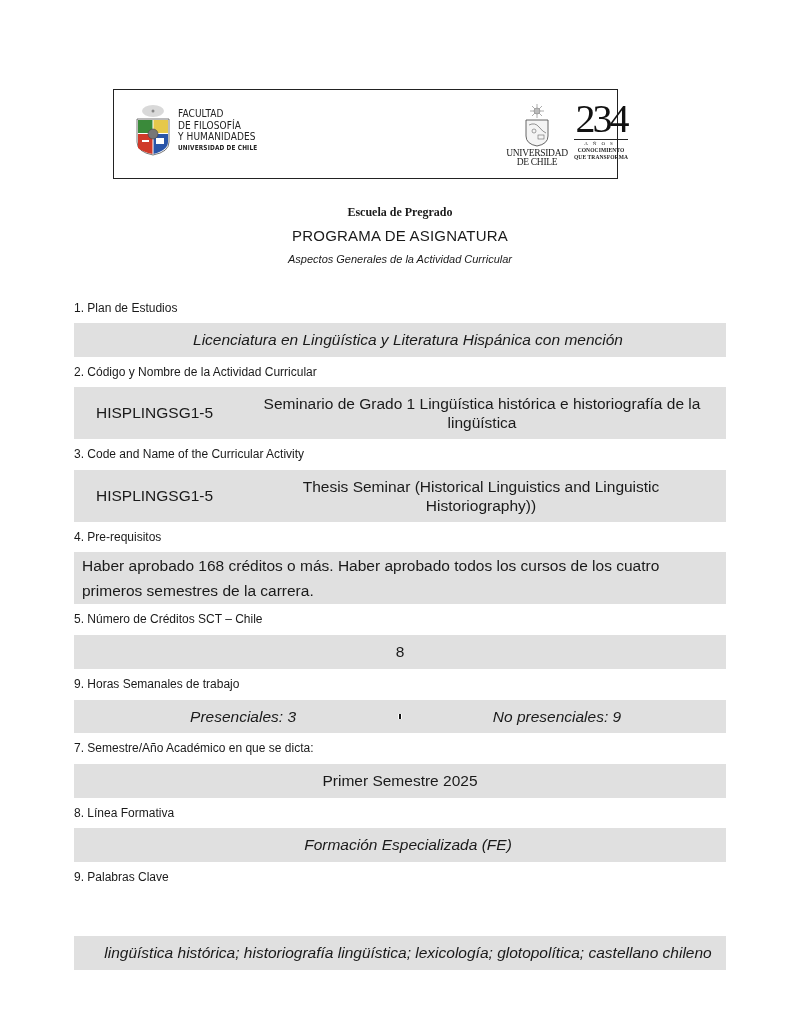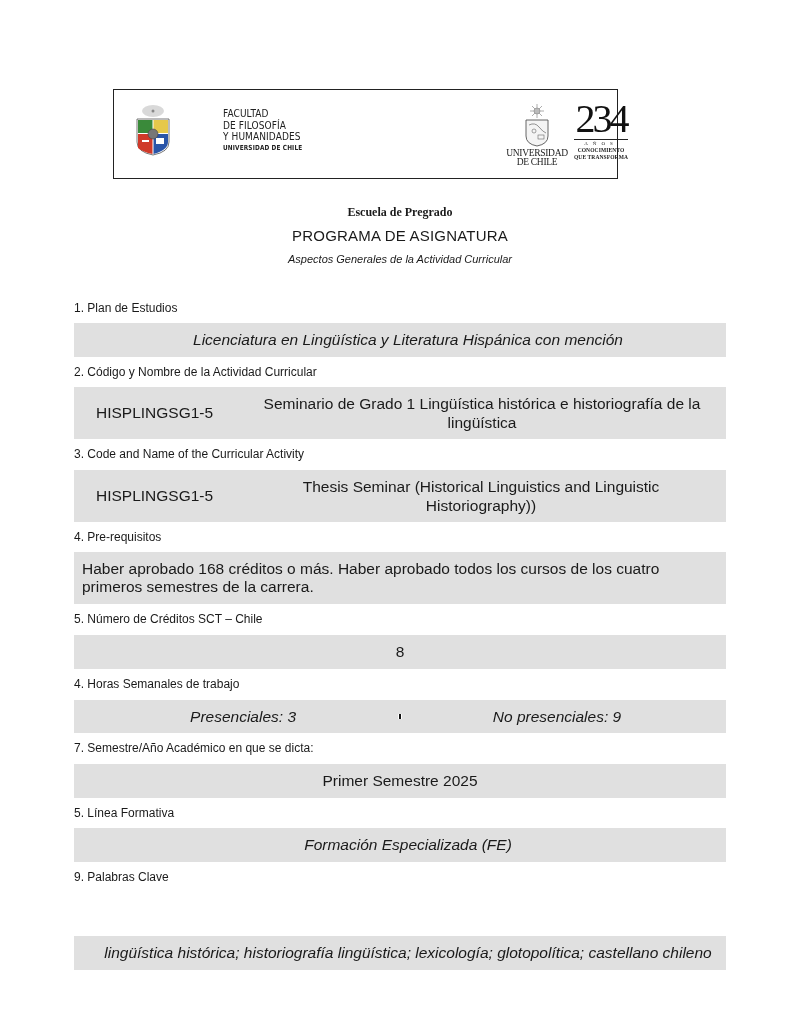--- a/index.html
+++ b/index.html
@@ -3,21 +3,21 @@
   <meta charset="utf-8">
   <style>
     * { box-sizing: border-box; margin: 0; padding: 0; }
     html, body { width: 800px; height: 1035px; background: #ffffff; }
     body { position: relative; font-family: "Liberation Sans", sans-serif; color: #1a1a1a; overflow: hidden; }
 
     .header-box {
       position: absolute; left: 113px; top: 89px; width: 505px; height: 90px;
       border: 1.5px solid #222; background: #fff;
     }
-    .ffh-logo { position: absolute; left: 20px; top: 14px; display: flex; align-items: center; gap: 45px; }
+    .ffh-logo { position: absolute; left: 20px; top: 14px; display: flex; align-items: center; }
     .shield { width: 38px; height: 52px; position: relative; margin-right: 6px; }
     .ffh-text { display: flex; flex-direction: column; line-height: 1.05; }
     .ffh-line { font-family: "DejaVu Sans", sans-serif; font-size: 11px; color: #222; letter-spacing: 0.1px; transform: scaleX(0.82); transform-origin: left; white-space: nowrap; }
     .ffh-line.sub { font-size: 7px; font-weight: bold; margin-top: 2px; letter-spacing: 0.2px; }
 
     .uch-logo { position: absolute; left: 392px; top: 13px; width: 62px; text-align: center; }
     .uch-crest { width: 32px; height: 44px; margin: 0 auto 2px; position: relative; }
     .uch-text { font-family: "Liberation Serif", serif; font-size: 9.5px; line-height: 0.95; color: #222; letter-spacing: -0.3px; }
 
     .years-logo { position: absolute; left: 458px; top: 10px; width: 58px; text-align: center; }
@@ -33,21 +33,21 @@
     .section-label { position: absolute; left: 74px; font-size: 12px; color: #1a1a1a; }
     .box {
       position: absolute; left: 74px; width: 652px; background: #e0e0e0;
       display: flex; align-items: center; justify-content: center;
       font-size: 15.5px; color: #1a1a1a;
     }
     .italic { font-style: italic; padding-left: 16px; }
     .code { position: absolute; left: 22px; }
     .name-2 { position: absolute; left: 186px; right: 22px; text-align: center; line-height: 19px; }
     .name-3 { position: absolute; left: 210px; right: 48px; text-align: center; line-height: 19px; }
-    .prereq { justify-content: flex-end; padding-left: 8px; padding-right: 20px; line-height: 18px; }
+    .prereq { justify-content: flex-end; padding-left: 8px; padding-right: 20px; line-height: 25px; }
 
     .split { padding: 14px; justify-content: space-between; }
     .half { width: 325px; height: 100%; display: flex; align-items: center; justify-content: center; }
     .divider { width: 4px; height: 100%; background: #fff; display: flex; justify-content: center; }
     .divider span { width: 1.5px; height: 100%; background: #111; display: block; }
   </style>
 </head>
 <body>
 
 <div class="header-box">
@@ -130,39 +130,39 @@
 <div class="section-label" style="top:530px">4. Pre-requisitos</div>
 <div class="box prereq" style="top:552px;height:52px">
   <span>Haber aprobado 168 créditos o más. Haber aprobado todos los cursos de los cuatro primeros semestres de la carrera.</span>
 </div>
 
 <div class="section-label" style="top:612px">5. Número de Créditos SCT – Chile</div>
 <div class="box" style="top:635px;height:34px">
   <span>8</span>
 </div>
 
-<div class="section-label" style="top:677px">4. Horas Semanales de trabajo</div>
+<div class="section-label" style="top:677px">9. Horas Semanales de trabajo</div>
 <div class="box split italic" style="top:700px;height:33px">
   <div class="half">
     <span>Presenciales: 3</span>
   </div>
   <div class="divider">
       <span></span>
     </div>
   <div class="half">
     <span>No presenciales: 9</span>
   </div>
 </div>
 
 <div class="section-label" style="top:741px">7. Semestre/Año Académico en que se dicta:</div>
 <div class="box" style="top:764px;height:34px">
   <span>Primer Semestre 2025</span>
 </div>
 
-<div class="section-label" style="top:806px">5. Línea Formativa</div>
+<div class="section-label" style="top:806px">8. Línea Formativa</div>
 <div class="box italic" style="top:828px;height:34px">
   <span>Formación Especializada (FE)</span>
 </div>
 
 <div class="section-label" style="top:870px">9. Palabras Clave</div>
 <div class="box italic" style="top:936px;height:34px">
   <span>lingüística histórica; historiografía lingüística; lexicología; glotopolítica; castellano chileno</span>
 </div>
 
 </body></html>

